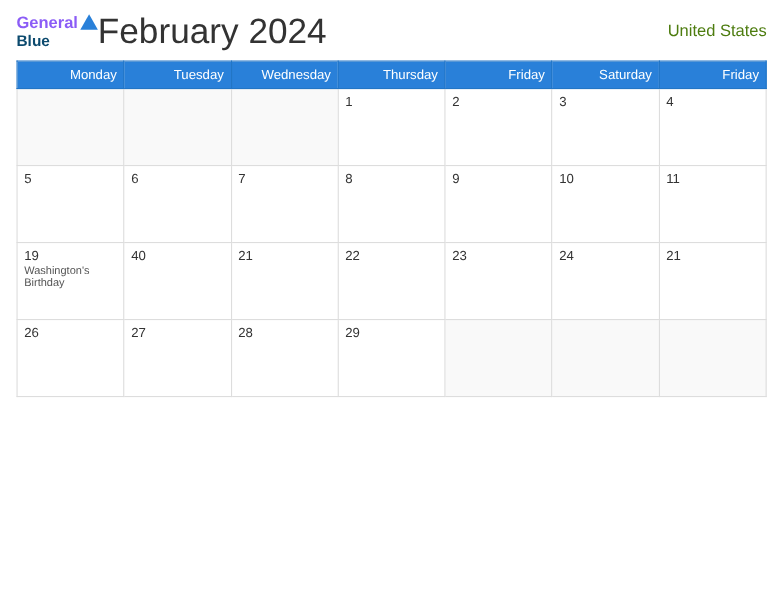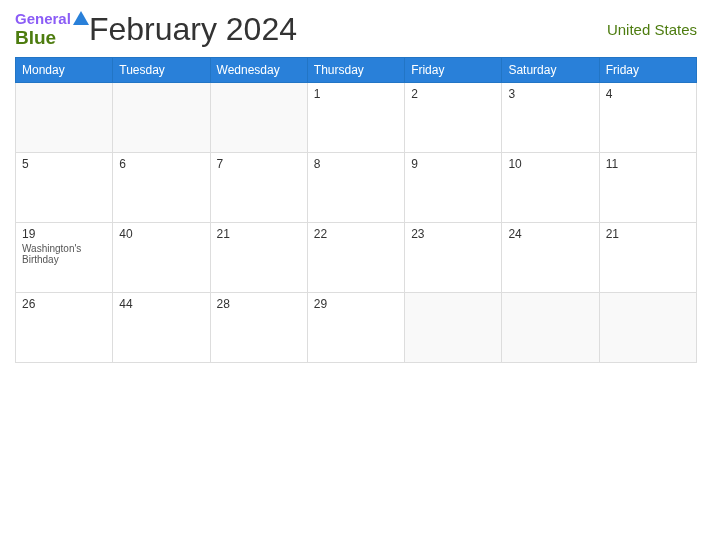--- a/index.html
+++ b/index.html
@@ -26,23 +26,23 @@
       display: flex;
       flex-direction: column;
       align-items: flex-start;
     }
     .logo-general {
       font-size: 15px;
       font-weight: bold;
       color: #8b5cf6;
     }
     .logo-blue {
-      font-size: 19px;
+      font-size: 14px;
       font-weight: bold;
-      color: #4d7c0f;
+      color: #0c4a6e;
     }
     .logo-line {
       display: flex;
       align-items: center;
     }
     .logo-triangle {
       width: 0;
       height: 0;
       border-left: 8px solid transparent;
       border-right: 8px solid transparent;
@@ -66,21 +66,21 @@
       width: 100%;
       border-collapse: collapse;
       border: 1px solid #ccc;
     }
     .calendar th {
       background: #2980d9;
       color: #fff;
       font-size: 12px;
       font-weight: normal;
       padding: 5px 6px;
-      text-align: left;
+      text-align: right;
       border: 1px solid #2275c5;
     }
     .calendar td {
       width: calc(100% / 7);
       vertical-align: top;
       padding: 4px 6px;
       font-size: 12px;
       color: #333;
       border: 1px solid #ddd;
       height: 70px;
@@ -197,21 +197,21 @@
           </td>
           <td>
             <span class="day-num">21</span>
           </td>
         </tr>
         <tr class="week-row">
           <td>
             <span class="day-num">26</span>
           </td>
           <td>
-            <span class="day-num">44</span>
+            <span class="day-num">27</span>
           </td>
           <td>
             <span class="day-num">28</span>
           </td>
           <td>
             <span class="day-num">29</span>
           </td>
           <td class="empty"></td>
           <td class="empty"></td>
           <td class="empty"></td>

